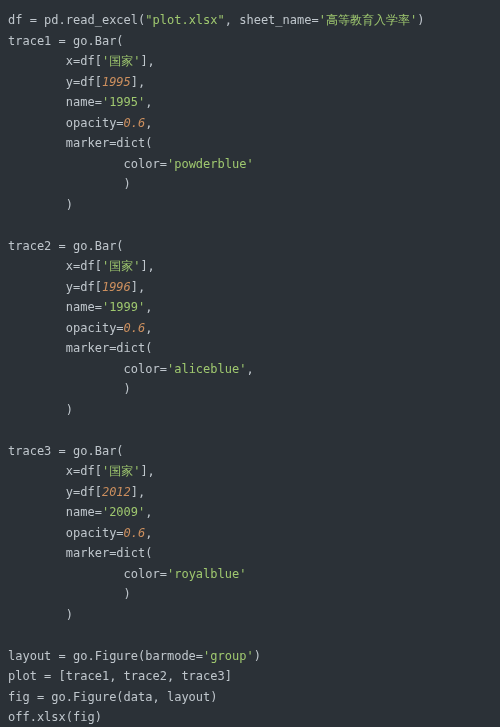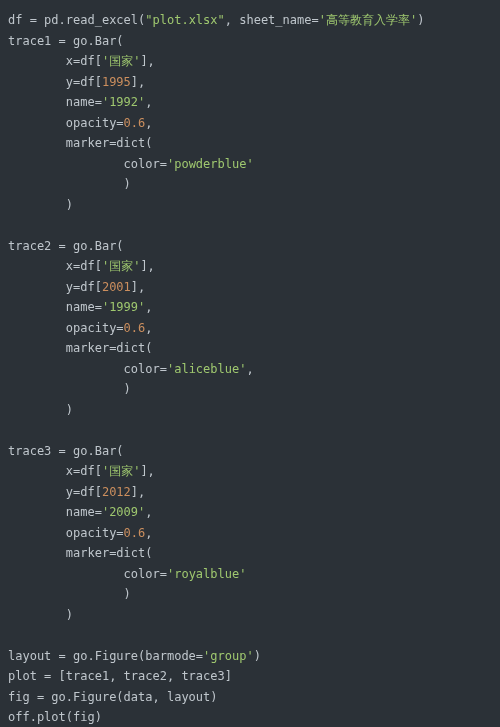--- a/index.html
+++ b/index.html
@@ -14,52 +14,52 @@
     margin: 0;
     padding: 10px 8px 10px 8px;
     font-family: Consolas, "DejaVu Sans Mono", Menlo, Monaco, monospace;
     font-size: 12px;
     line-height: 20.5px;
     color: #bfc6cc;
     white-space: pre;
   }
   .tok-default { color: #bfc6cc; }
   .tok-str     { color: #9fc86f; }  
-  .tok-num     { color: #cc8f5e; }  
+  .tok-num     { color: #cc8f5e; font-style: italic; }  
 </style>
 </head>
 <body>
 
 <pre class="code"><code id="code-target"><span class="tok-default">df = pd.read_excel(</span><span class="tok-str">"plot.xlsx"</span><span class="tok-default">, sheet_name=</span><span class="tok-str">'高等教育入学率'</span><span class="tok-default">)</span>
 <span class="tok-default">trace1 = go.Bar(</span>
 <span class="tok-default">        x=df[</span><span class="tok-str">'国家'</span><span class="tok-default">],</span>
 <span class="tok-default">        y=df[</span><span class="tok-num">1995</span><span class="tok-default">],</span>
-<span class="tok-default">        name=</span><span class="tok-str">'1992'</span><span class="tok-default">,</span>
+<span class="tok-default">        name=</span><span class="tok-str">'1995'</span><span class="tok-default">,</span>
 <span class="tok-default">        opacity=</span><span class="tok-num">0.6</span><span class="tok-default">,</span>
 <span class="tok-default">        marker=dict(</span>
 <span class="tok-default">                color=</span><span class="tok-str">'powderblue'</span>
 <span class="tok-default">                )</span>
 <span class="tok-default">        )</span>
 <span class="tok-default"></span>
 <span class="tok-default">trace2 = go.Bar(</span>
 <span class="tok-default">        x=df[</span><span class="tok-str">'国家'</span><span class="tok-default">],</span>
-<span class="tok-default">        y=df[</span><span class="tok-num">2001</span><span class="tok-default">],</span>
+<span class="tok-default">        y=df[</span><span class="tok-num">1996</span><span class="tok-default">],</span>
 <span class="tok-default">        name=</span><span class="tok-str">'1999'</span><span class="tok-default">,</span>
 <span class="tok-default">        opacity=</span><span class="tok-num">0.6</span><span class="tok-default">,</span>
 <span class="tok-default">        marker=dict(</span>
 <span class="tok-default">                color=</span><span class="tok-str">'aliceblue'</span><span class="tok-default">,</span>
 <span class="tok-default">                )</span>
 <span class="tok-default">        )</span>
 <span class="tok-default"></span>
 <span class="tok-default">trace3 = go.Bar(</span>
 <span class="tok-default">        x=df[</span><span class="tok-str">'国家'</span><span class="tok-default">],</span>
 <span class="tok-default">        y=df[</span><span class="tok-num">2012</span><span class="tok-default">],</span>
 <span class="tok-default">        name=</span><span class="tok-str">'2009'</span><span class="tok-default">,</span>
 <span class="tok-default">        opacity=</span><span class="tok-num">0.6</span><span class="tok-default">,</span>
 <span class="tok-default">        marker=dict(</span>
 <span class="tok-default">                color=</span><span class="tok-str">'royalblue'</span>
 <span class="tok-default">                )</span>
 <span class="tok-default">        )</span>
 <span class="tok-default"></span>
 <span class="tok-default">layout = go.Figure(barmode=</span><span class="tok-str">'group'</span><span class="tok-default">)</span>
 <span class="tok-default">plot = [trace1, trace2, trace3]</span>
 <span class="tok-default">fig = go.Figure(data, layout)</span>
-<span class="tok-default">off.plot(fig)</span></code></pre>
+<span class="tok-default">off.xlsx(fig)</span></code></pre>
 
 </body></html>

